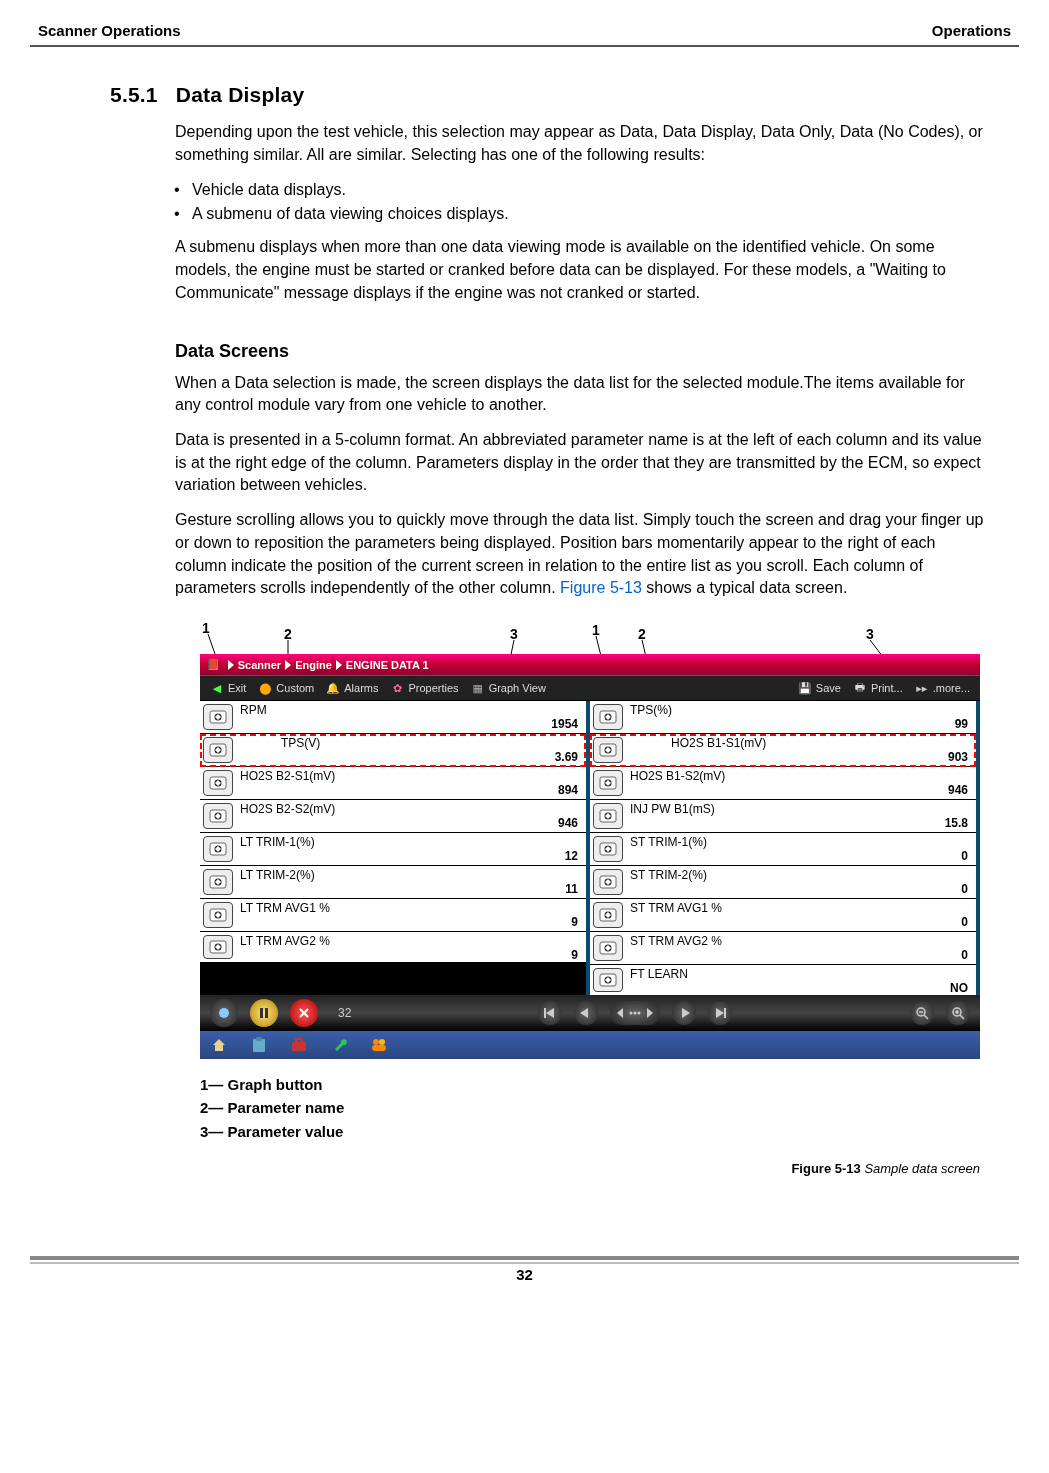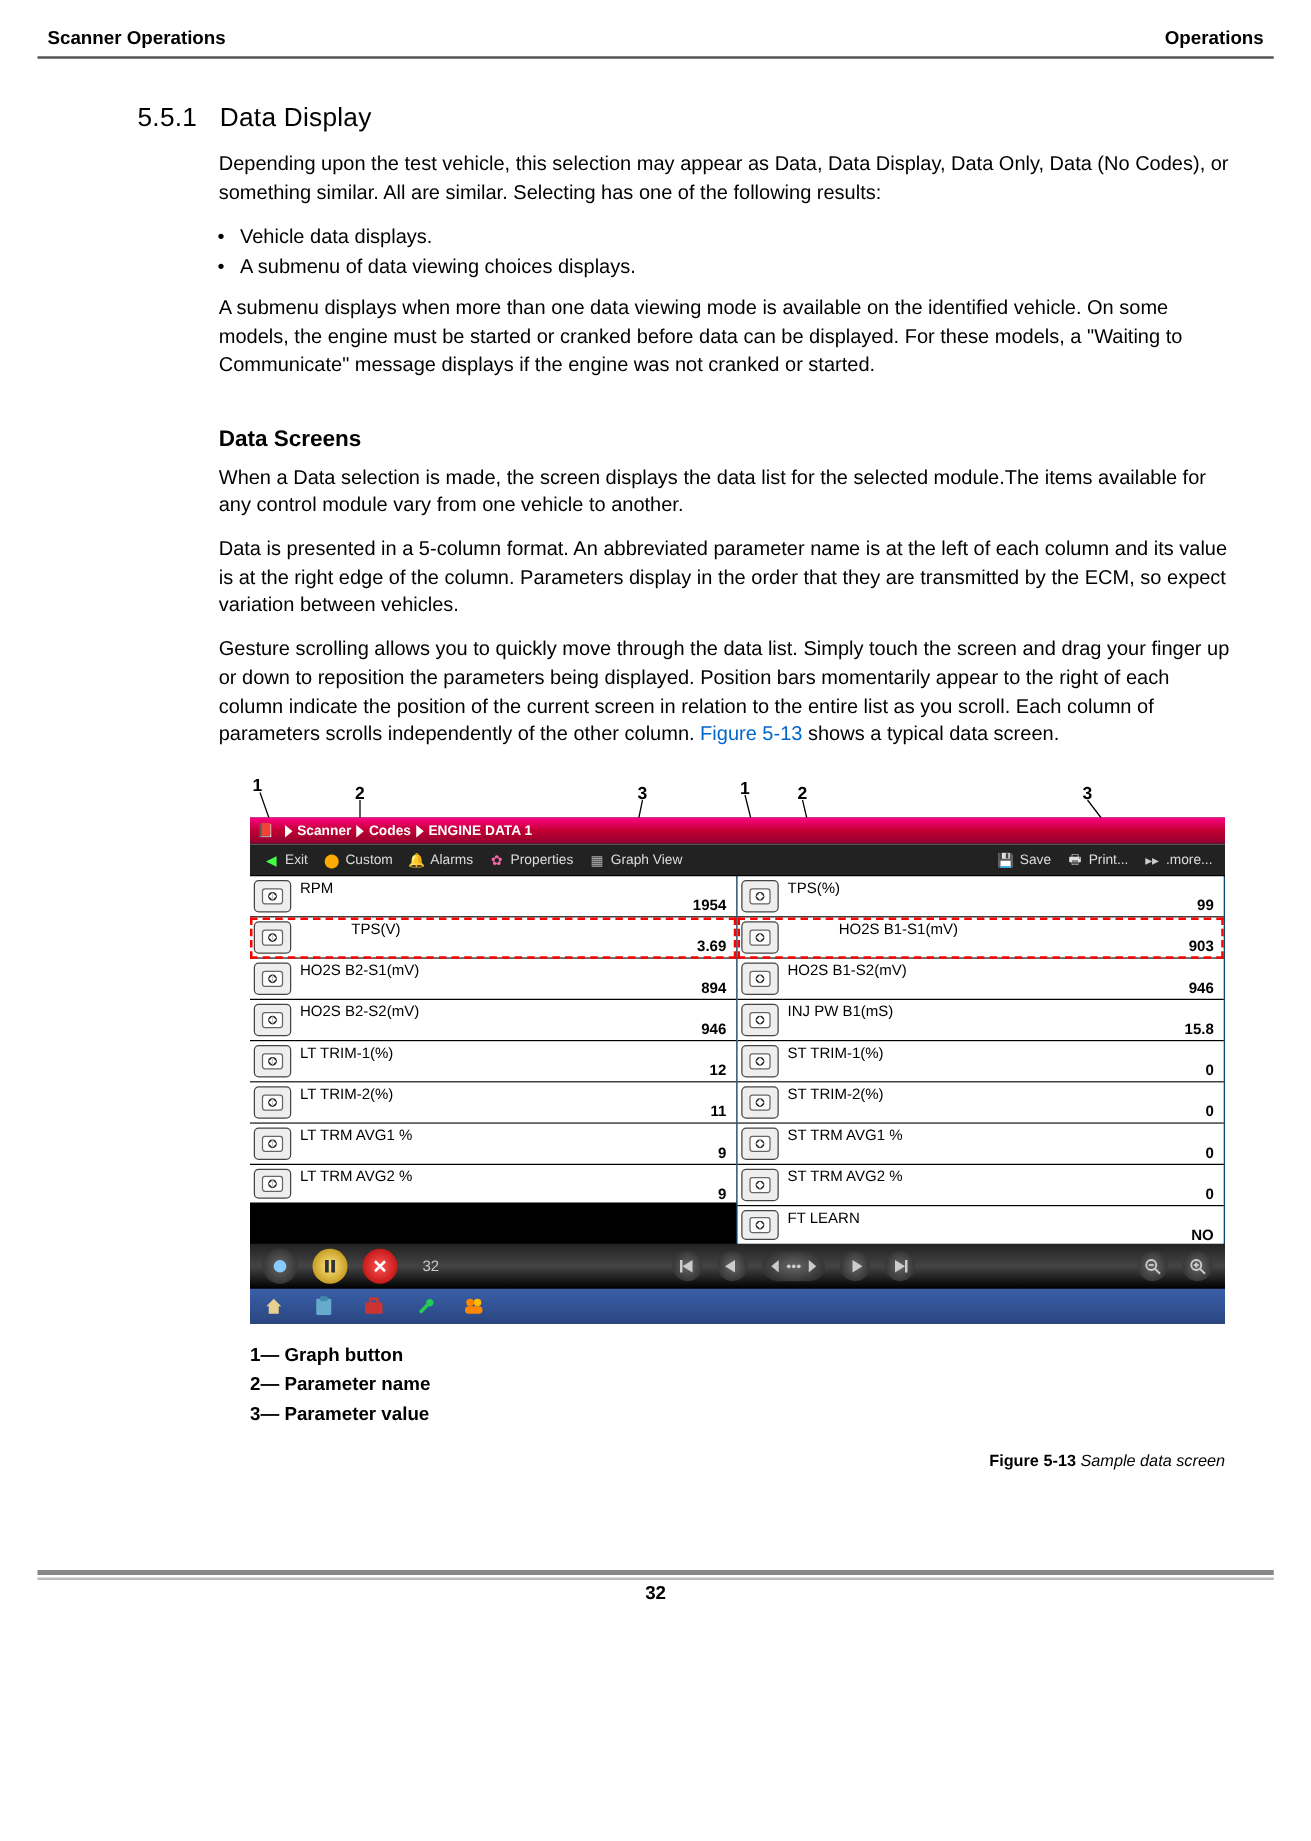--- a/index.html
+++ b/index.html
@@ -1,40 +1,40 @@
 <!DOCTYPE html>
 <html><head>
   <meta charset="utf-8">
   <style>
     * { box-sizing: border-box; margin: 0; padding: 0; }
     body { font-family: Arial, Helvetica, sans-serif; background: #fff; color: #000; width: 1049px; }
     .page { padding: 22px 30px 10px 30px; }
     .header { display: flex; justify-content: space-between; font-size: 15px; font-weight: bold; padding: 0 8px 4px 8px; }
     .hr-dark { border: none; border-top: 2px solid #555; margin-top: 2px; }
     .content { padding: 0 28px 0 80px; }
-    h3.section { font-size: 21px; font-weight: normal; margin: 36px 0 14px 0; letter-spacing: 0.2px; }
+    h3.section { font-size: 21px; font-weight: bold; margin: 36px 0 14px 0; letter-spacing: 0.2px; }
     .body-text { font-size: 16px; line-height: 1.42; margin-bottom: 12px; text-align: left; max-width: 870px; }
     .indented { margin-left: 65px; }
     ul.bullets { list-style: none; margin: 0 0 10px 82px; }
     ul.bullets li { font-size: 16px; line-height: 1.5; position: relative; padding-left: 0; }
     ul.bullets li::before { content: "•"; position: absolute; left: -18px; }
     h4.subsection { font-size: 18px; font-weight: bold; margin: 36px 0 10px 65px; }
     .link { color: #0066cc; }
     .figure-wrap { margin: 16px 0 0 90px; width: 780px; }
     .callout-row { position: relative; height: 38px; }
     .callout-num { position: absolute; font-size: 14px; font-weight: bold; }
     .screenshot { background: #000; color: #fff; width: 780px; font-size: 11px; position: relative; }
     .ss-titlebar { background: linear-gradient(#f08, #c00030, #900030); height: 21px; display: flex; align-items: center; padding: 0 6px; font-size: 11px; font-weight: bold; }
     .bc-sep { display: inline-block; width: 0; height: 0; border-top: 5px solid transparent; border-bottom: 5px solid transparent; border-left: 6px solid #fff; margin: 0 4px; vertical-align: middle; }
     .ss-toolbar { background: #222; border-top: 1px solid #555; border-bottom: 1px solid #000; height: 26px; display: flex; align-items: center; gap: 4px; padding: 0 6px; }
     .tb-item { display: flex; align-items: center; gap: 4px; color: #ddd; font-size: 11px; padding: 1px 4px; }
     .tb-item .ico { display: inline-flex; width: 14px; height: 14px; align-items: center; justify-content: center; }
     .spacer { flex: 1; }
     .data-columns { display: flex; background: #000; }
-    .data-col { flex: 1; border-right: 1px solid #0c4a6e; }
+    .data-col { flex: 1; border-right: 4px solid #0c4a6e; }
     .row { display: flex; align-items: stretch; border-bottom: 1px solid #000; background: #fff; color: #000; height: 33px; }
     .row.selected { outline: 2px dashed #ff0000; outline-offset: -2px; gap: 41px; }
     .row.last { border-bottom: none; height: 30px; overflow: hidden; }
     .graph-btn { width: 30px; background: #eee; border: 1px solid #444; border-radius: 4px; margin: 3px; display: flex; align-items: center; justify-content: center; }
     .graph-btn svg { display: block; }
     .cell { flex: 1; display: flex; flex-direction: column; justify-content: space-between; padding: 2px 8px 2px 4px; }
     .pname { font-size: 12px; color: #000; font-weight: normal; }
     .pval { font-size: 12px; font-weight: bold; text-align: right; }
     .ss-bottombar { background: linear-gradient(#222, #444 50%, #000); height: 36px; display: flex; align-items: center; justify-content: space-between; padding: 0 10px; }
     .bb-group { display: flex; align-items: center; gap: 12px; }
@@ -113,21 +113,21 @@
         </svg>
       </div>
 
       <div class="screenshot">
 
         <div class="ss-titlebar">
           <span style="margin-right:4px">📕</span>
           <span class="bc-sep"></span>
           <span>Scanner</span>
           <span class="bc-sep"></span>
-          <span>Codes</span>
+          <span>Engine</span>
           <span class="bc-sep"></span>
           <span>ENGINE DATA 1</span>
         </div>
 
         <div class="ss-toolbar">
           <div class="tb-item">
               <span class="ico" style="color:#4f4">◀</span>
               <span>Exit</span>
             </div>
           <div class="tb-item">

